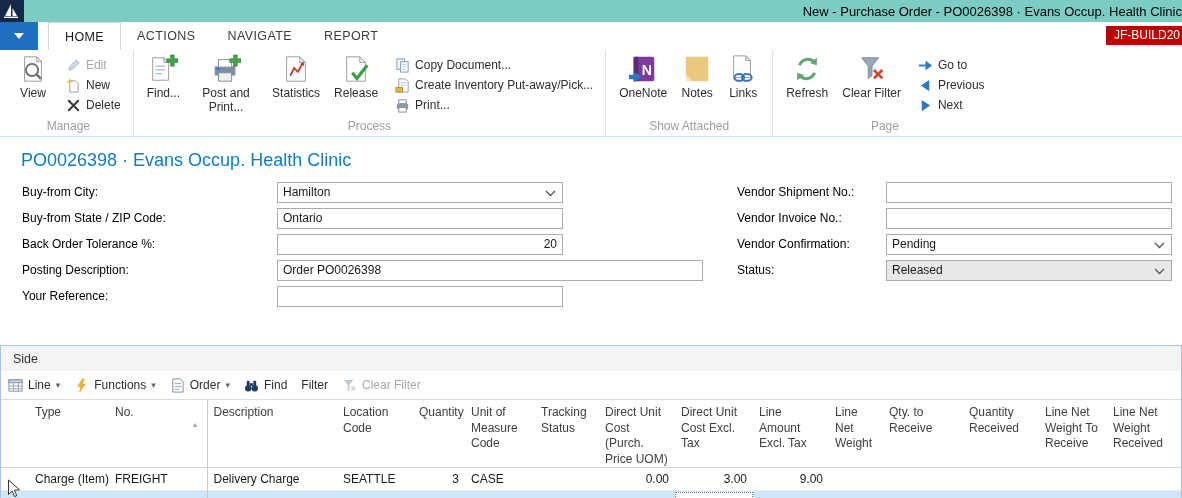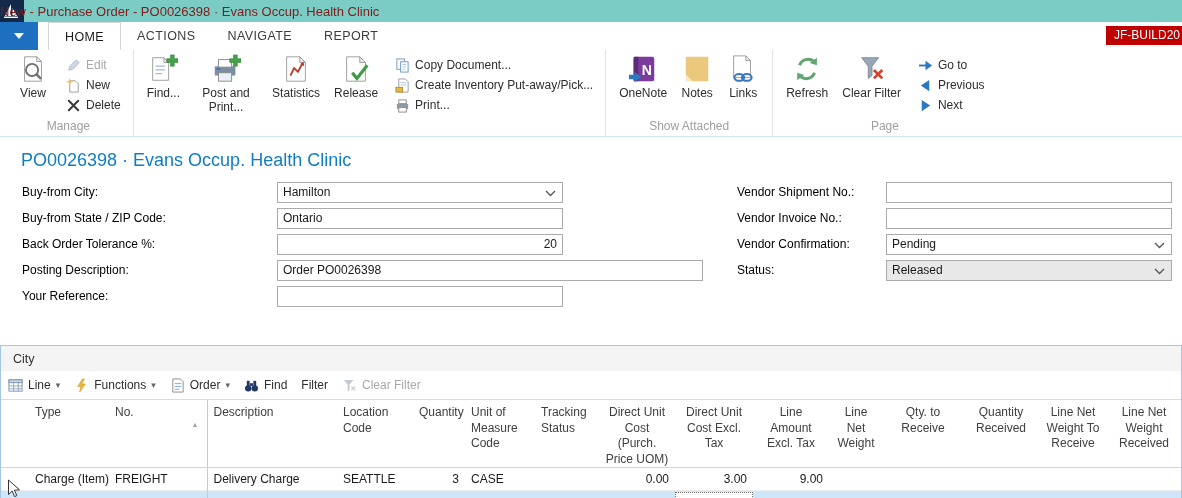--- a/index.html
+++ b/index.html
@@ -2,21 +2,21 @@
 <html><head>
 <meta charset="utf-8">
 <style>
   * { box-sizing: border-box; margin: 0; padding: 0; }
   html,body { width:1182px; height:498px; overflow:hidden; background:#fff;
     font-family:"Liberation Sans","DejaVu Sans",sans-serif; font-size:12px; color:#333; }
 
   
   .titlebar { height:22px; background:#7bccc4; display:flex; align-items:center; position:relative; }
   .nav-logo { width:24px; height:22px; background:#12294a; display:flex; align-items:center; justify-content:center; flex:0 0 auto; }
-  .titlebar-title { position:absolute; left:0; right:0; text-align:left; color:#7f1d1d; font-size:13px; }
+  .titlebar-title { position:absolute; left:0; right:0; text-align:right; color:#000000; font-size:13px; }
 
   
   .tabrow { height:28px; background:#fff; display:flex; align-items:stretch; position:relative; }
   .appmenu-btn { width:38px; background:#1d70c0; display:flex; align-items:center; justify-content:center; cursor:pointer; }
   .tabs { display:flex; margin-left:10px; }
   .tab { padding:0 16px; display:flex; align-items:center; font-size:12.5px; color:#3c3c3c; letter-spacing:.4px; cursor:pointer; }
   .tab.active { background:#fff; border:1px solid #d6d6d6; border-bottom:none; color:#1a1a1a; }
   .build-badge { position:absolute; right:-4px; top:4px; background:#c00000; color:#fff; font-size:12px; padding:2px 6px 3px 8px; white-space:nowrap; }
 
   
@@ -55,21 +55,21 @@
   .lines-caption { height:25px; background:#f4f4f4; display:flex; align-items:center; padding-left:12px; color:#333; font-size:12.5px; }
   .lines-toolbar { height:29px; background:#fff; display:flex; align-items:center; padding-left:0; border-bottom:1px solid #dcdcdc; }
   .tbtn { display:flex; align-items:center; height:24px; padding:0 7px; cursor:pointer; color:#2e2e2e; }
   .tbtn svg { margin-right:5px; }
   .tbtn .dd { margin-left:5px; font-size:9px; color:#666; }
   .tbtn.disabled { color:#a8a8a8; cursor:default; }
 
   table.lines { border-collapse:collapse; table-layout:fixed; width:1180px; }
   table.lines th, table.lines td { overflow:hidden; white-space:nowrap; font-weight:normal; }
   table.lines th { vertical-align:top; text-align:left; padding:5px 6px 0 6px; color:#404040; line-height:1.3; white-space:normal; height:49px; position:relative; border-bottom:1px solid #d6d6d6; }
-  table.lines th.r { text-align:center; }
+  table.lines th.r { text-align:left; }
   table.lines th.div, table.lines td.div { border-right:1px solid #c9c9c9; }
   table.lines th .sort { position:absolute; right:8px; top:20px; font-size:7px; color:#9aa0a6; }
   table.lines td { height:23px; padding:0 6px; color:#1a1a1a; border-top:1px solid #ededed; }
   table.lines tr:first-child td { border-top:none; }
   table.lines td.r { text-align:right; }
   table.lines tr.selected td { background:#cfe6f8; }
   table.lines td .open { color:#c00000; font-weight:bold; font-style:italic; }
   table.lines td.fc { padding:0; }
   table.lines td.fc .fcin { display:block; height:21px; line-height:20px; border:1px dotted #707070; background:#fff; padding:0 6px; text-align:right; margin:1px 0; }
 
@@ -200,20 +200,21 @@
         <div class="smallbtn">
           <svg width="15" height="15" viewBox="0 0 16 16">
               <rect x="2" y="6" width="12" height="6" rx="1" fill="#8f9aa8"></rect>
               <rect x="4" y="2" width="8" height="4" fill="#fff" stroke="#8a8a8a"></rect>
               <rect x="4" y="10" width="8" height="5" fill="#fff" stroke="#8a8a8a"></rect>
             </svg>
           <span>Print...</span>
         </div>
       </div>
     </div>
+    <div class="rgroup-name">Process</div>
   </div>
 
   <div class="rgroup">
     <div class="rgroup-content">
       <div class="bigbtn">
         <svg width="30" height="30" viewBox="0 0 32 32">
           <rect x="6" y="3" width="22" height="26" rx="2" fill="#7a3b9d"></rect>
           <rect x="6" y="3" width="5" height="26" fill="#5c2b78"></rect>
           <text x="20" y="22" font-size="15" fill="#fff" font-family="sans-serif" font-weight="bold" text-anchor="middle">N</text>
           <path d="M1 22h6v-3l7 5.5-7 5.5v-3H1z" fill="#2b79c2"></path>
@@ -351,21 +352,21 @@
         <input value="Released" style="">
         <svg class="combo-arrow" width="11" height="7" viewBox="0 0 11 7">
             <polyline points="1,1 5.5,5.5 10,1" fill="none" stroke="#555" stroke-width="1.3"></polyline>
           </svg>
       </span>
     </div>
   </div>
 </div>
 
 <div class="lines-section">
-  <div class="lines-caption">City</div>
+  <div class="lines-caption">Side</div>
   <div class="lines-toolbar">
     <div class="tbtn">
       <svg width="15" height="15" viewBox="0 0 16 16">
           <rect x="1" y="2" width="14" height="12" fill="#fff" stroke="#7d92a8"></rect>
           <rect x="1" y="2" width="14" height="3" fill="#c9d6e4" stroke="#7d92a8"></rect>
           <path d="M1 8.5h14M1 11.5h14M6 5v9M11 5v9" stroke="#7d92a8" stroke-width=".8"></path>
         </svg>
       <span>Line</span>
         <span class="dd">▾</span>
     </div>

